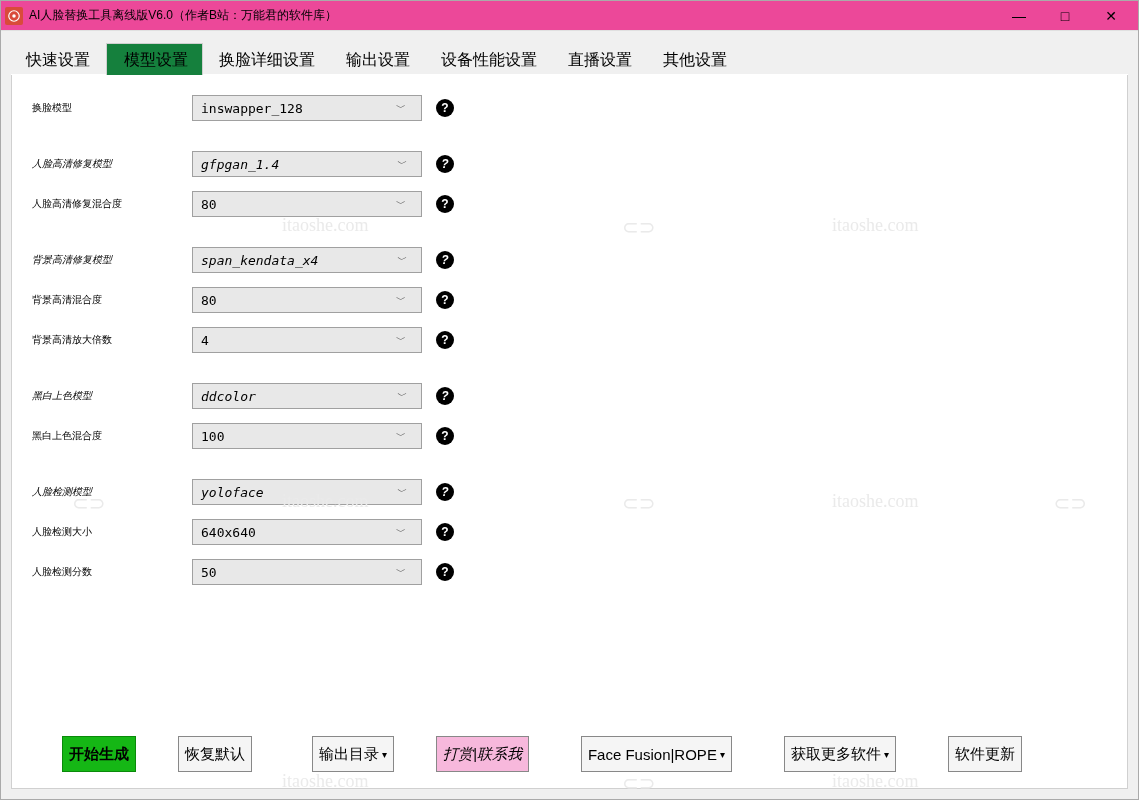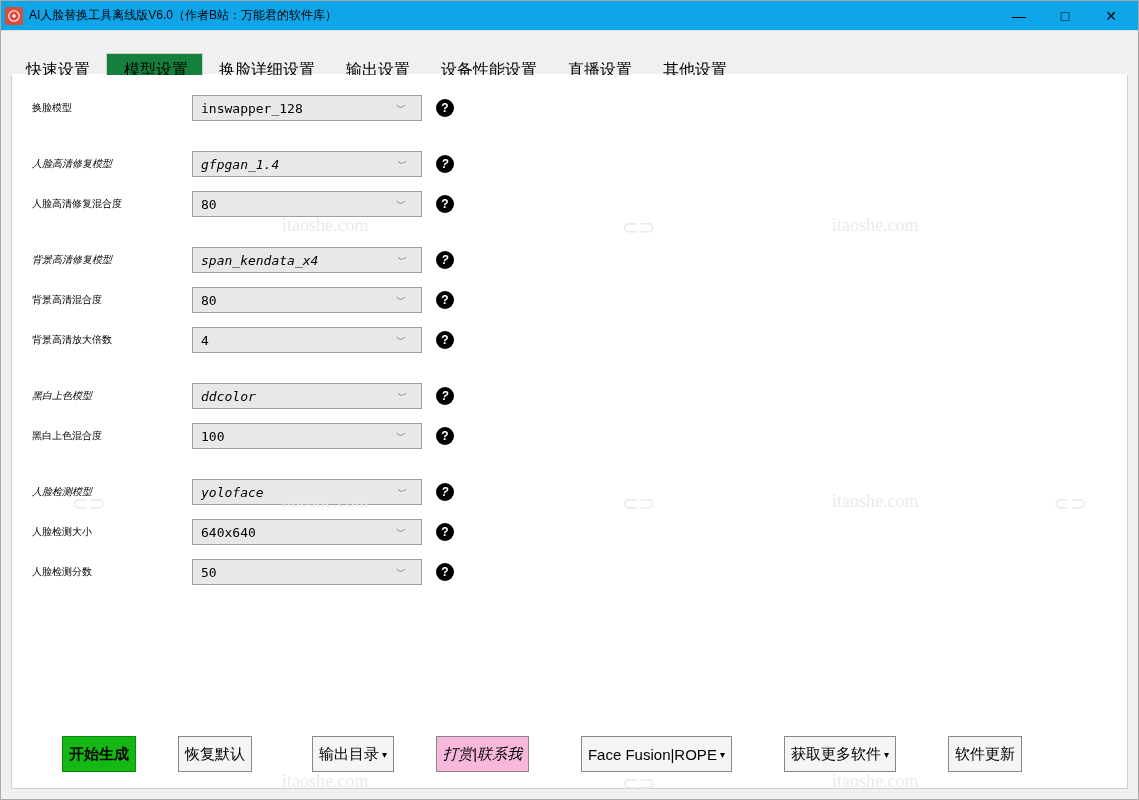--- a/index.html
+++ b/index.html
@@ -14,21 +14,21 @@
 .window {
   width: 1139px;
   height: 800px;
   background: #f0f0f0;
   border: 1px solid #aaa;
   display: flex;
   flex-direction: column;
 }
 .titlebar {
   height: 30px;
-  background: #0ea5e9;
+  background: #ec4899;
   display: flex;
   align-items: center;
   padding: 0 4px;
   border-bottom: 1px solid #e0e0e0;
 }
 .titlebar-icon {
   width: 18px;
   height: 18px;
   background: #d94b3a;
   margin-right: 6px;
@@ -61,21 +61,21 @@
   border-bottom: 1px solid #fff;
 }
 .tab {
   padding: 6px 14px;
   font-size: 16px;
   color: #000;
   border: 1px solid transparent;
   border-bottom: none;
   margin-right: 1px;
   position: relative;
-  top: 14px;
+  top: 4px;
 }
 .tab.active {
   background: #15803d;
   border: 1px solid #d0d0d0;
   border-bottom: 1px solid #fff;
   padding-left: 17px;
 }
 .tab-panel {
   flex: 1;
   background: #fff;

